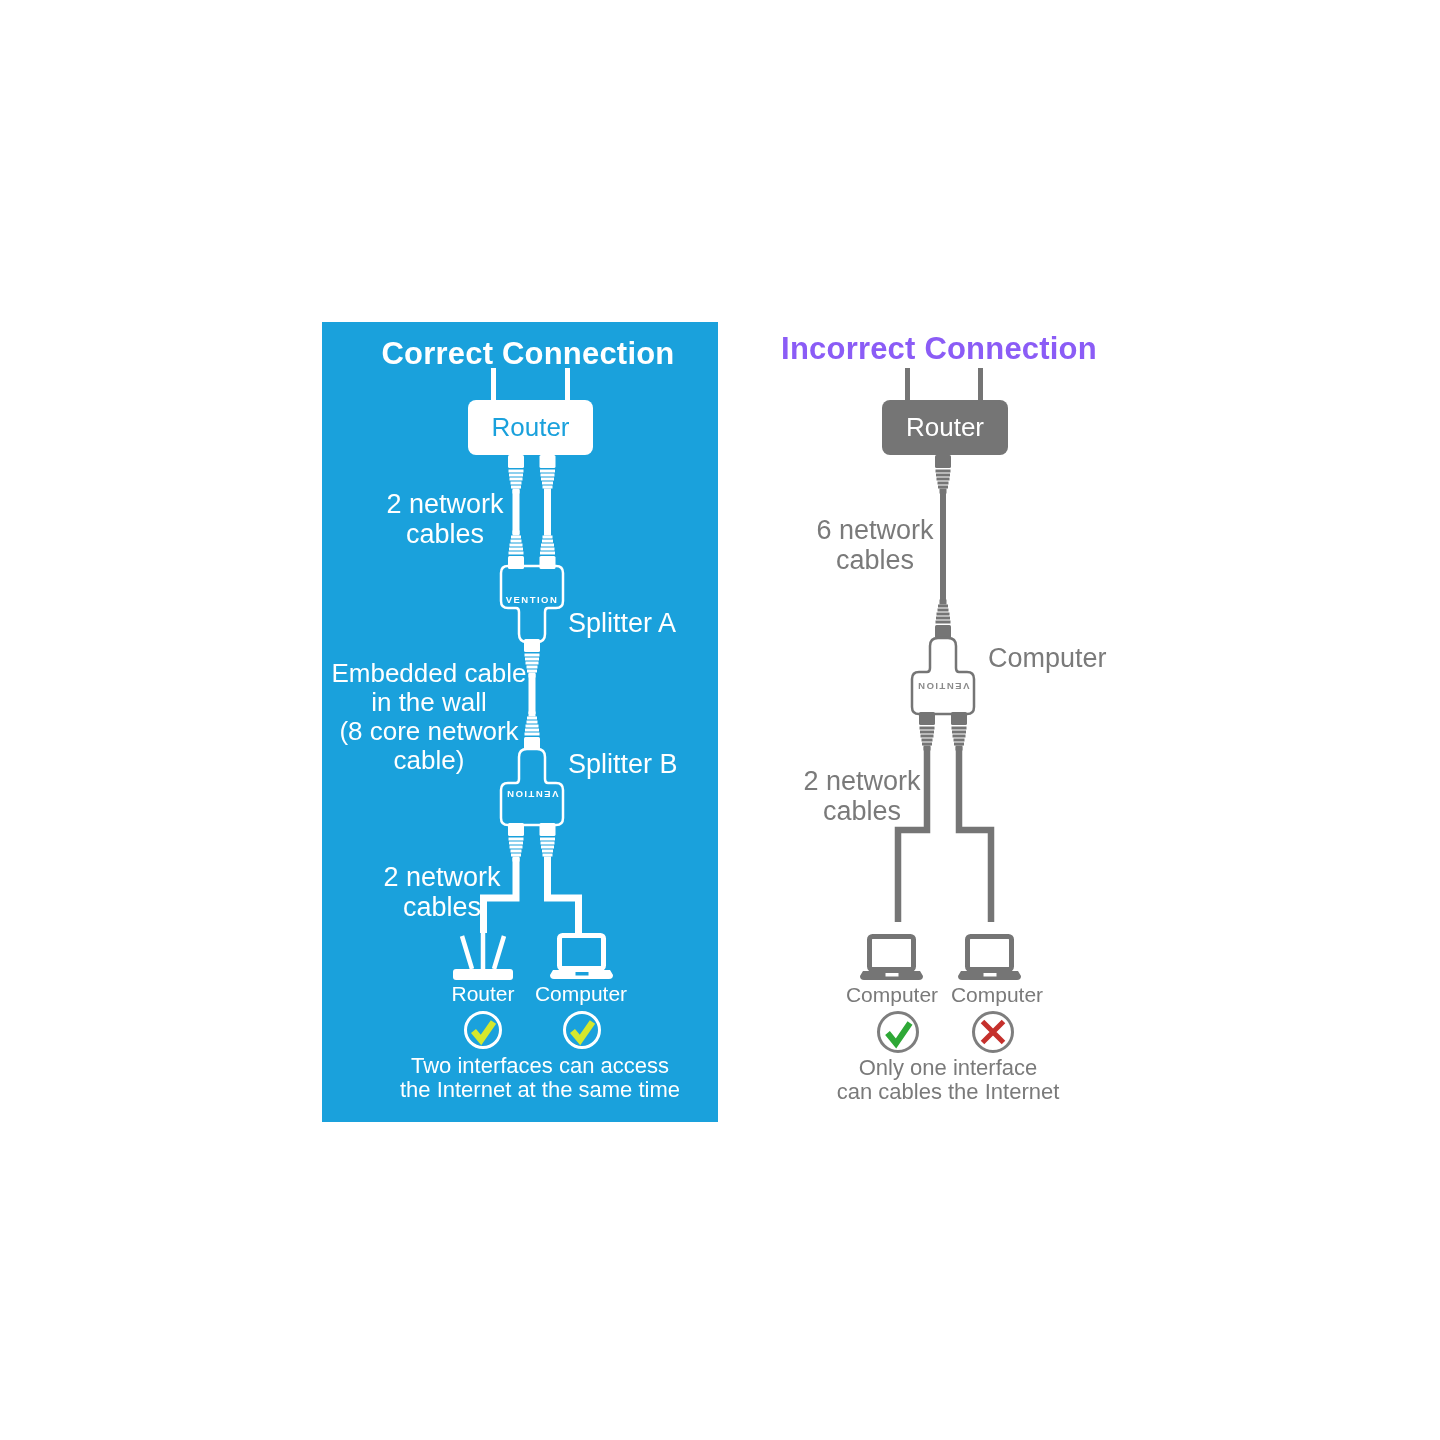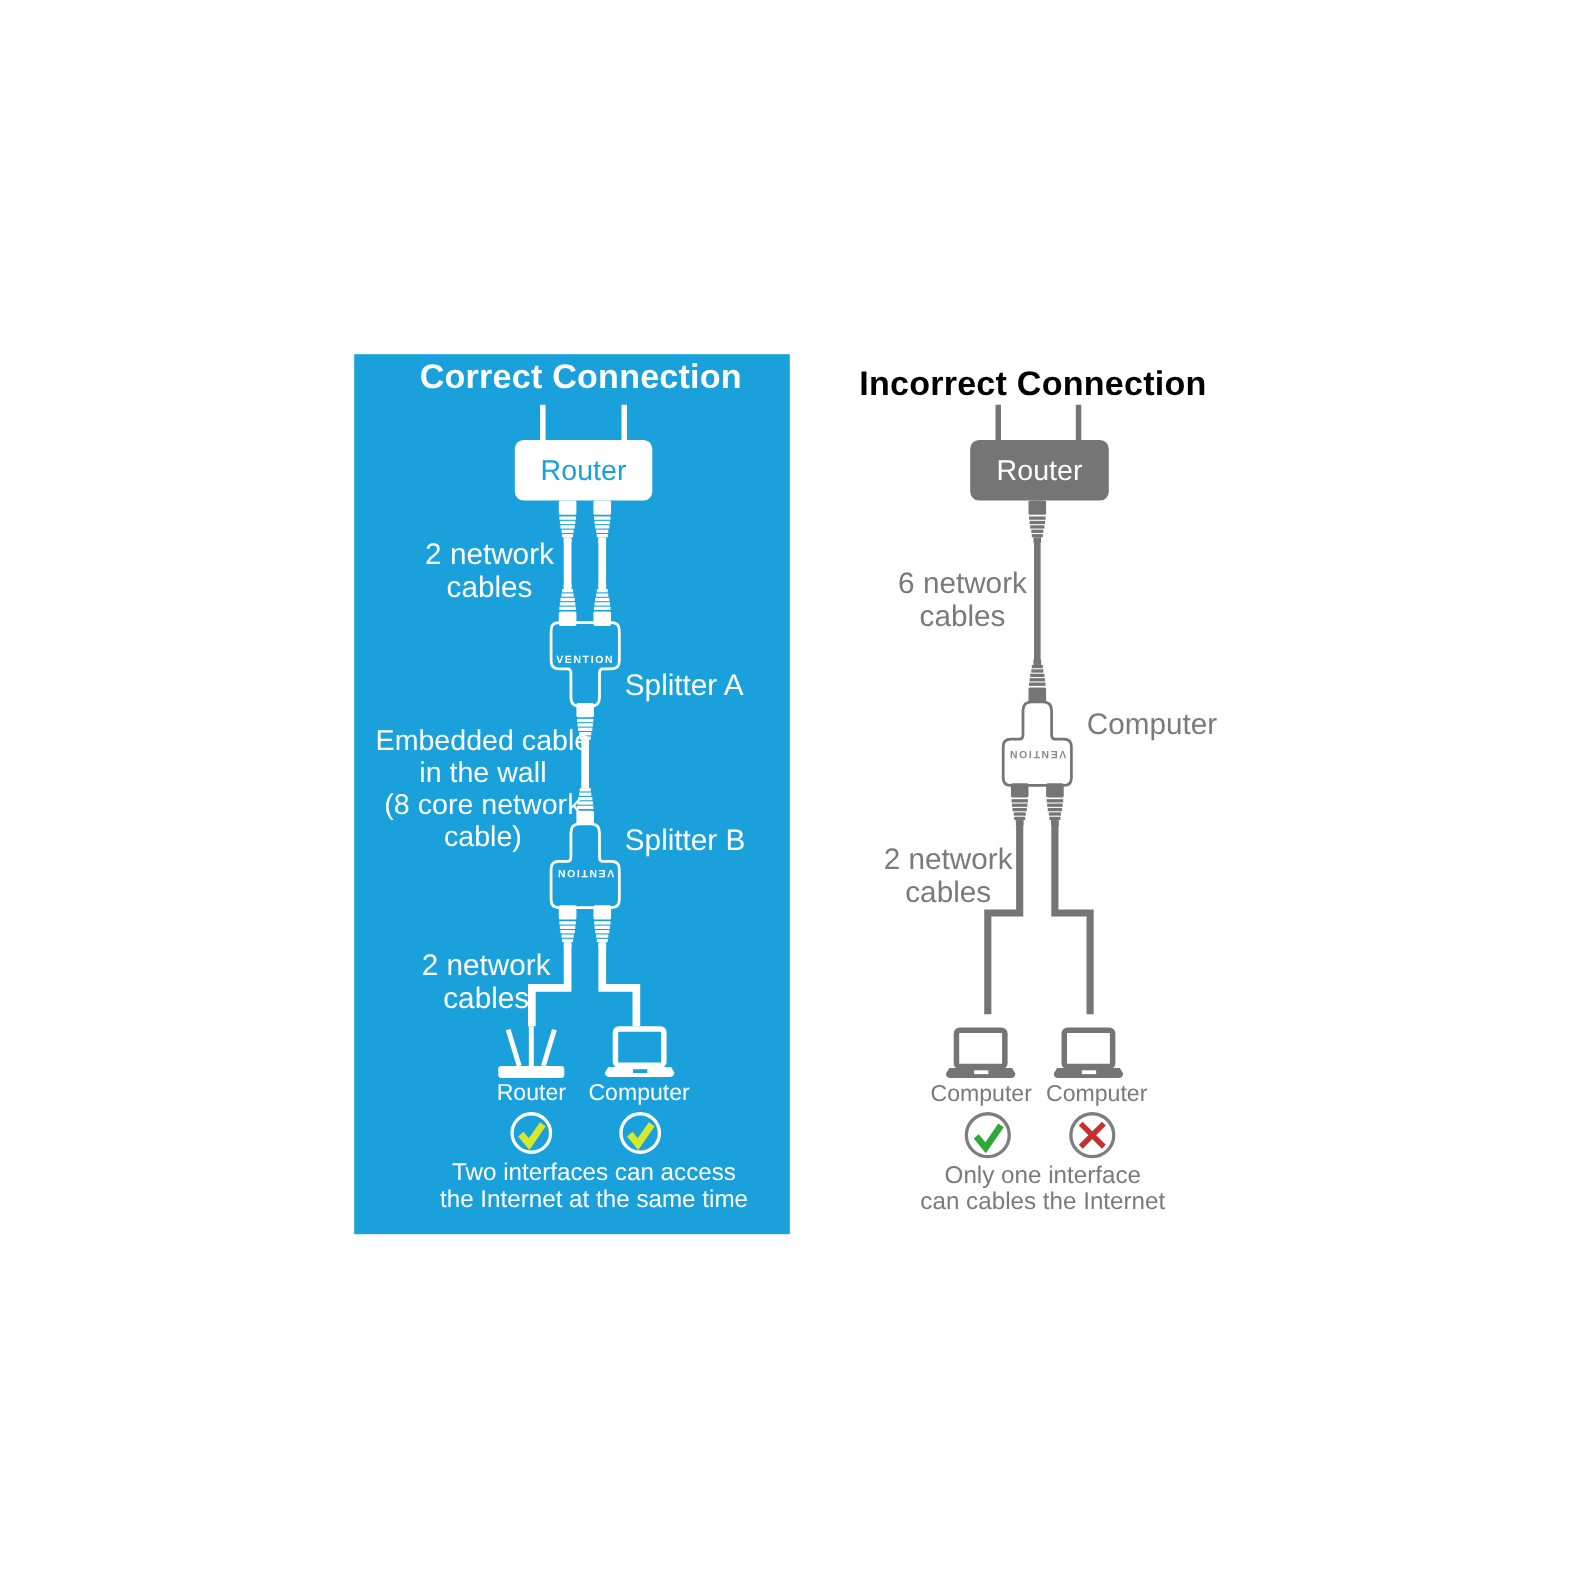--- a/index.html
+++ b/index.html
@@ -5,21 +5,21 @@
   html,body{margin:0;padding:0;background:#ffffff;}
   .canvas{position:relative;width:1440px;height:1440px;background:#ffffff;
           font-family:"Liberation Sans",sans-serif;overflow:hidden;}
   .panel{position:absolute;top:322px;height:800px;}
   .panel-left{left:322px;width:396px;background:#1AA1DC;color:#ffffff;}
   .panel-right{left:760px;width:400px;background:#ffffff;color:#7A7A7A;}
   .layer{position:absolute;left:0;top:0;}
   .abs{position:absolute;}
   .title{font-size:31px;font-weight:bold;text-align:center;letter-spacing:0.2px;}
   .panel-left .title{color:#ffffff;}
-  .panel-right .title{color:#000000;}
+  .panel-right .title{color:#8b5cf6;}
   .router-box{position:absolute;border-radius:8px;display:flex;align-items:center;
               justify-content:center;font-size:26px;}
   .router-box.white{background:#ffffff;color:#1AA1DC;}
   .router-box.gray{background:#757575;color:#ffffff;}
   .lbl{position:absolute;white-space:pre-line;text-align:center;line-height:1.12;}
   .lbl-cables{font-size:27px;}
   .lbl-side{font-size:27px;text-align:right;white-space:nowrap;}
   .lbl-embed{font-size:26px;}
   .lbl-device{font-size:21px;text-align:center;}
   .lbl-caption{font-size:22px;line-height:1.1;text-align:center;}
@@ -84,32 +84,32 @@
       <use href="#wifi-router" transform="translate(131,611)" color="#ffffff"></use>
       <use href="#laptop" transform="translate(228,611)" color="#ffffff"></use>
       <rect x="253.5" y="650" width="13" height="3.5" fill="#1AA1DC"></rect>
 
       <circle cx="161" cy="708" r="17.5" stroke="#ffffff" stroke-width="3" fill="none"></circle>
       <polyline points="151.5,709 159,718 171.5,700" stroke="#D5E82C" stroke-width="6.5" fill="none"></polyline>
       <circle cx="260" cy="708" r="17.5" stroke="#ffffff" stroke-width="3" fill="none"></circle>
       <polyline points="250.5,709 258,718 270.5,700" stroke="#D5E82C" stroke-width="6.5" fill="none"></polyline>
     </svg>
 
-    <div class="title abs" style="left:16px;top:3px;width:380px;text-align:center;">Correct Connection</div>
+    <div class="title abs" style="left:16px;top:14px;width:380px;text-align:center;">Correct Connection</div>
 
     <div class="router-box white" style="left:146px;top:78px;width:125px;height:55px;">
       <span>Router</span>
     </div>
 
     <div class="lbl lbl-cables" style="left:8px;top:167px;width:230px;">2 network
 cables</div>
 
     <div class="lbl lbl-side" style="left:246px;top:286px;">Splitter A</div>
 
-    <div class="lbl lbl-embed" style="left:0px;top:337px;width:214px;padding-left:10px;">Embedded cable
+    <div class="lbl lbl-embed" style="left:0px;top:337px;width:214px;">Embedded cable
 in the wall
 (8 core network
 cable)</div>
 
     <div class="lbl lbl-side" style="left:246px;top:427px;">Splitter B</div>
 
     <div class="lbl lbl-cables" style="left:5px;top:540px;width:230px;">2 network
 cables</div>
 
     <div class="lbl lbl-device" style="left:111px;top:660px;width:100px;">Router</div>

